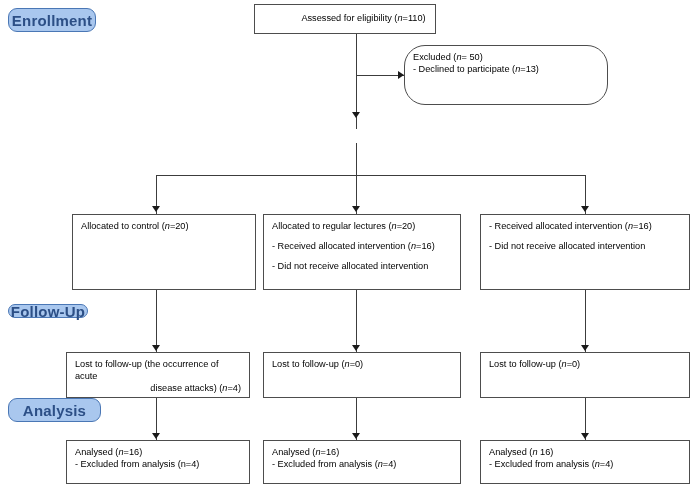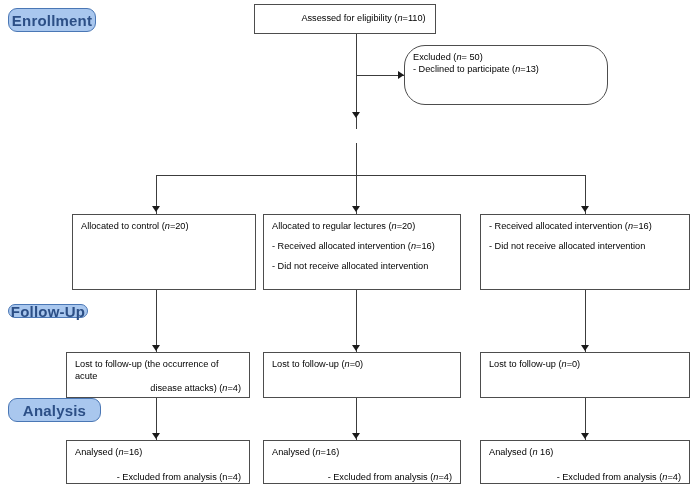--- a/index.html
+++ b/index.html
@@ -50,22 +50,21 @@
     color: #000000;
     padding: 6px 8px;
   }
   .flow-box p {
     margin: 0;
   }
   .flow-box p + p {
     margin-top: 8px;
   }
   .flow-box.tight p + p {
-    margin-top: 13px;
-    text-align: right;
+    margin-top: 0;
   }
   .flow-box.center-text {
     text-align: center;
     display: flex;
     align-items: center;
     justify-content: center;
   }
   .flow-box.right-wrap {
     text-align: right;
   }

